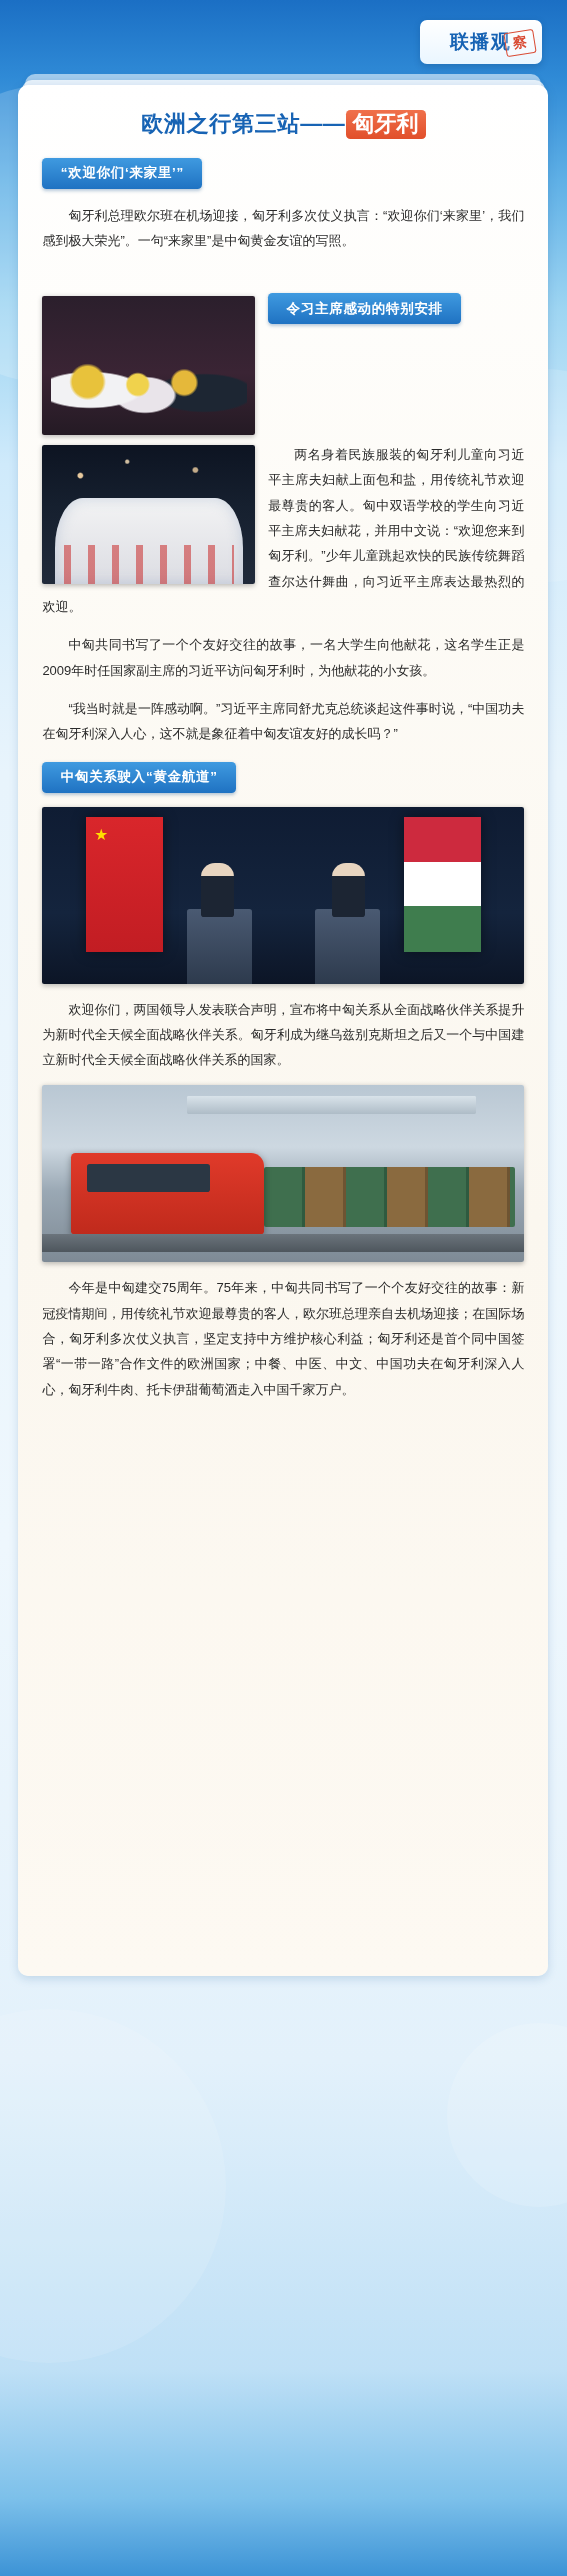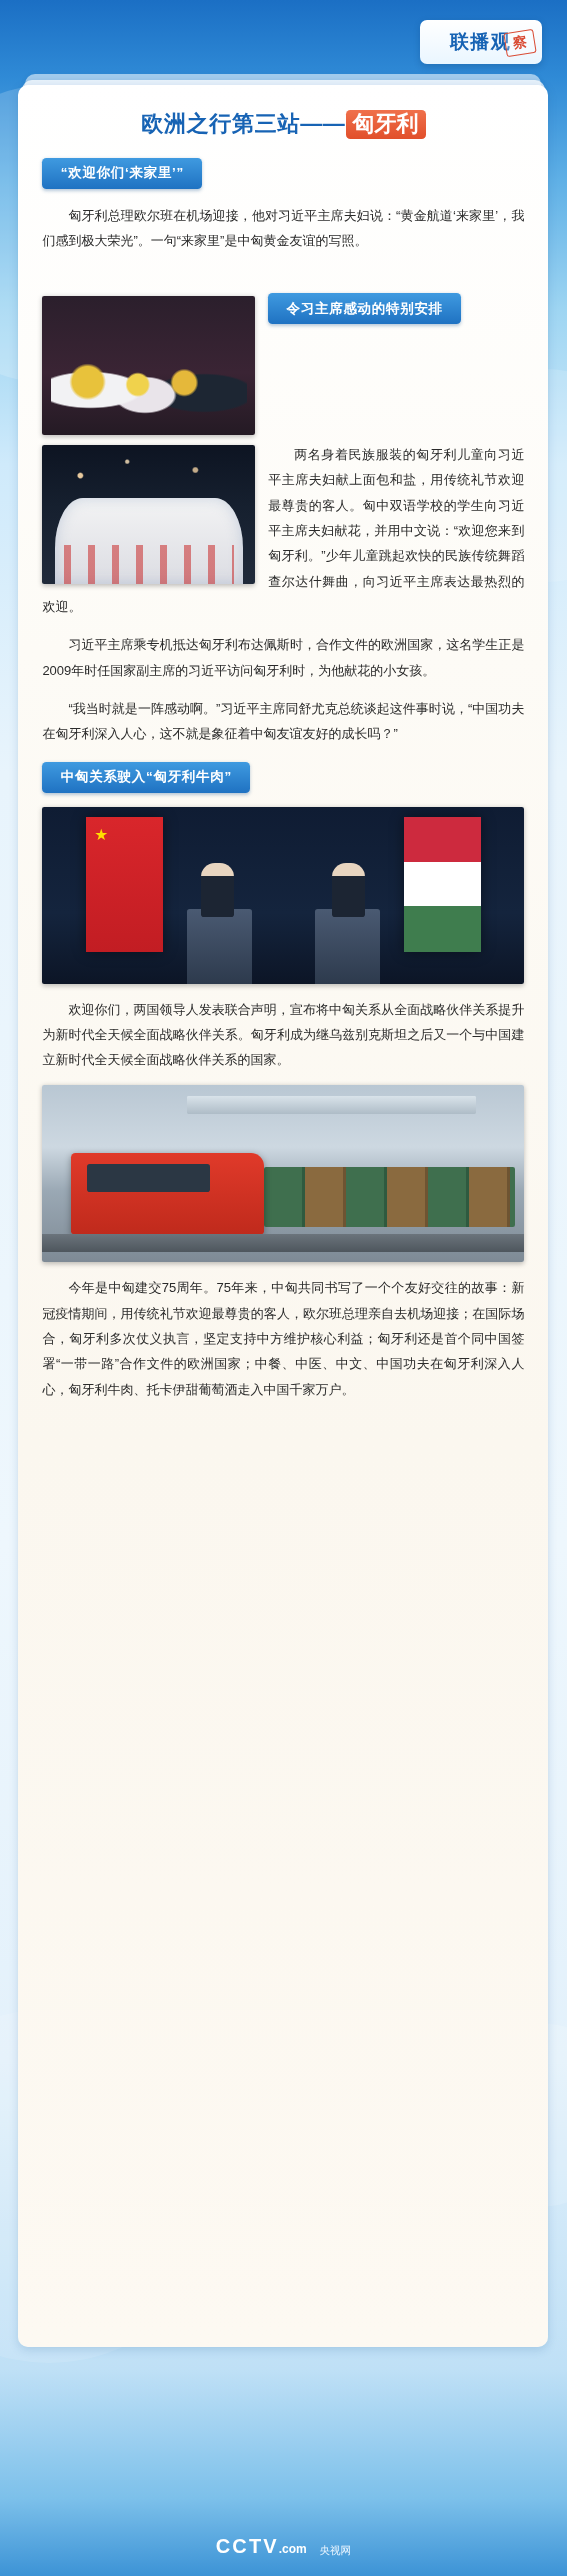--- a/index.html
+++ b/index.html
@@ -65,21 +65,21 @@
     justify-content: center;
     background: rgba(255,255,255,0.25);
   }
 
   
   .card-stack {
     position: absolute;
     left: 18.4px;
     top: 74px;
     width: 530px;
-    height: 2273px;
+    height: 1902px;
   }
   .card-shadow {
     position: absolute;
     background: rgba(255,255,255,0.55);
     border-radius: 10px;
     box-shadow: 0 1.4px 5.7px rgba(30,90,150,0.12);
   }
   .cs1 { left: 7px; top: 0px; right: 7px; bottom: 15.6px; }
   .cs2 { left: 3.5px; top: 5.7px; right: 3.5px; bottom: 8.5px; background: rgba(255,255,255,0.75); }
   .card {
@@ -298,39 +298,39 @@
     <div class="card">
 
       <div class="title-row">
         <span class="title-main">欧洲之行第三站——</span><span class="title-hl">匈牙利</span>
       </div>
 
       <div class="pill-wrap">
         <span class="pill">“欢迎你们‘来家里’”</span>
       </div>
 
-      <p class="body">匈牙利总理欧尔班在机场迎接，他对习近平主席夫妇说：“黄金航道‘来家里’，我们感到极大荣光”。一句“来家里”是中匈黄金友谊的写照。</p>
+      <p class="body">匈牙利总理欧尔班在机场迎接，匈牙利多次仗义执言：“欢迎你们‘来家里’，我们感到极大荣光”。一句“来家里”是中匈黄金友谊的写照。</p>
 
       <div class="clearfix">
         <div class="photo ph2 float-left"></div>
         <div class="pill-wrap" style="text-align:left;margin-top:40px;">
           <span class="pill">令习主席感动的特别安排</span>
         </div>
       </div>
 
       <div class="clearfix">
         <div class="photo ph1 float-left"></div>
         <p class="body">两名身着民族服装的匈牙利儿童向习近平主席夫妇献上面包和盐，用传统礼节欢迎最尊贵的客人。匈中双语学校的学生向习近平主席夫妇献花，并用中文说：“欢迎您来到匈牙利。”少年儿童跳起欢快的民族传统舞蹈查尔达什舞曲，向习近平主席表达最热烈的欢迎。</p>
       </div>
 
-      <p class="body">习近平主席乘专机抵达匈牙利布达佩斯时，合作文件的欧洲国家，这名学生正是2009年时任国家副主席的习近平访问匈牙利时，为他献花的小女孩。</p>
+      <p class="body">中匈共同书写了一个个友好交往的故事，一名大学生向他献花，这名学生正是2009年时任国家副主席的习近平访问匈牙利时，为他献花的小女孩。</p>
       <p class="body">“我当时就是一阵感动啊。”习近平主席同舒尤克总统谈起这件事时说，“中国功夫在匈牙利深入人心，这不就是象征着中匈友谊友好的成长吗？”</p>
 
       <div class="pill-wrap">
-        <span class="pill">中匈关系驶入“匈牙利牛肉”</span>
+        <span class="pill">中匈关系驶入“黄金航道”</span>
       </div>
 
       <div class="photo photo-full ph3">
         <div class="flagL"></div>
         <div class="flagR"></div>
         <div class="podiumL"></div>
         <div class="podiumR"></div>
         <div class="figL"></div>
         <div class="figR"></div>
       </div>
@@ -342,21 +342,15 @@
         <div class="cars"></div>
         <div class="loco"></div>
         <div class="rail"></div>
       </div>
 
       <p class="body">今年是中匈建交75周年。75年来，中匈共同书写了一个个友好交往的故事：新冠疫情期间，用传统礼节欢迎最尊贵的客人，欧尔班总理亲自去机场迎接；在国际场合，匈牙利多次仗义执言，坚定支持中方维护核心利益；匈牙利还是首个同中国签署“一带一路”合作文件的欧洲国家；中餐、中医、中文、中国功夫在匈牙利深入人心，匈牙利牛肉、托卡伊甜葡萄酒走入中国千家万户。</p>
 
     </div>
   </div>
 
-  <div class="footer">
-    <div class="footer-inline">
-      <span class="cctv"><span>CCTV</span><span class="dotcom">.com</span></span>
-      <span class="sub">央视网</span>
-    </div>
-  </div>
 
 </div>
 
 
 </body></html>

